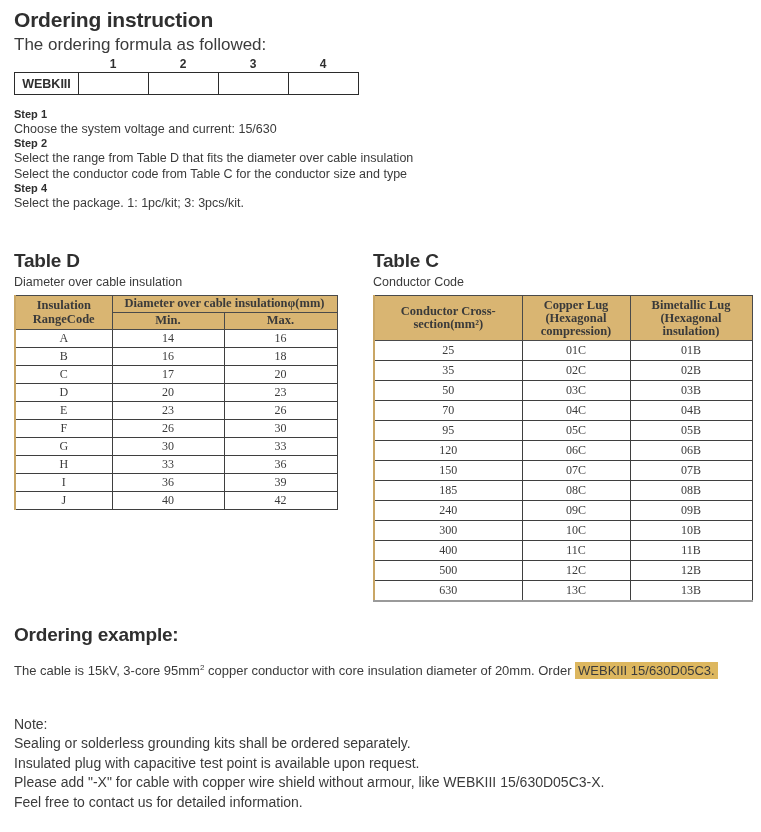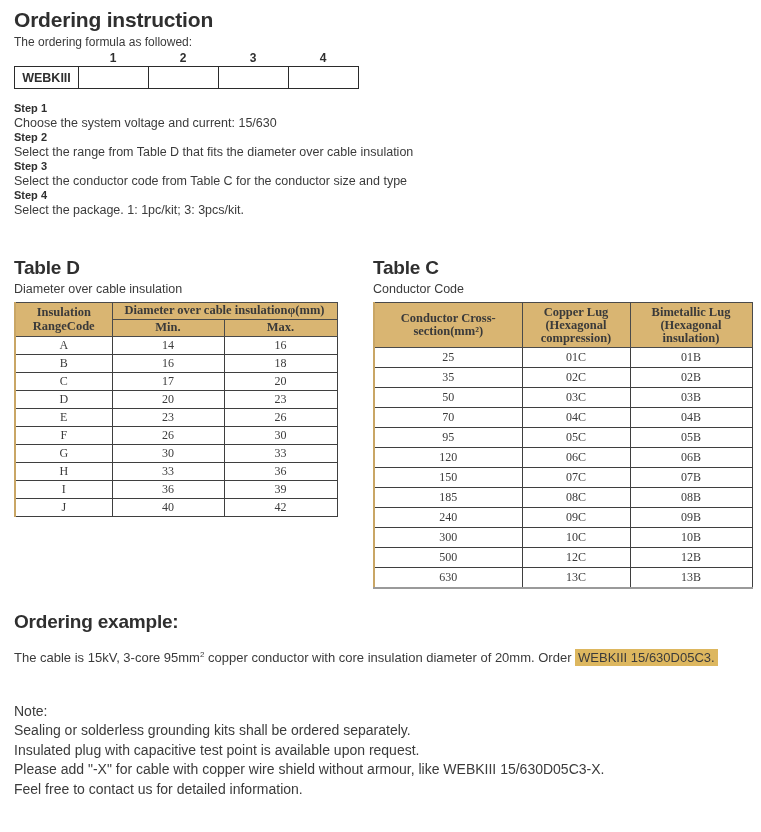--- a/index.html
+++ b/index.html
@@ -13,21 +13,21 @@
   *{margin:0;padding:0;box-sizing:border-box;}
   html,body{background:#ffffff;}
   body{
     width:761px;height:832px;overflow:hidden;
     font-family:"Liberation Sans","DejaVu Sans",sans-serif;
     color:var(--text);
   }
   .page{position:relative;width:761px;height:624px;padding:8px 14px 0 14px;}
 
   h1.title{font-size:21px;font-weight:bold;color:var(--heading);letter-spacing:-0.2px;}
-  .intro{font-size:12px;margin-top:3px;}
+  .intro{font-size:17px;margin-top:3px;}
 
   
   .formula{margin-top:2px;}
   .formula-nums{display:flex;padding-left:64px;height:14px;}
   .formula-nums .num{width:70px;text-align:center;font-size:12px;font-weight:bold;color:var(--heading);}
   table.formula-tbl{border-collapse:collapse;table-layout:fixed;margin-top:1px;}
   table.formula-tbl td{border:1.5px solid #2B2B2B;height:22px;font-size:12.5px;}
   table.formula-tbl td.prefix{width:64px;text-align:center;font-weight:bold;color:var(--heading);}
   table.formula-tbl td.blank{width:70px;}
 
@@ -99,21 +99,20 @@
   <div class="steps">
       <div class="step">
       <p class="step-label">Step 1</p>
       <p class="step-text">Choose the system voltage and current: 15/630</p>
     </div>
       <div class="step">
       <p class="step-label">Step 2</p>
       <p class="step-text">Select the range from Table D that fits the diameter over cable insulation</p>
     </div>
       <div class="step">
-      <p class="step-label">Step 3</p>
       <p class="step-text">Select the conductor code from Table C for the conductor size and type</p>
     </div>
       <div class="step">
       <p class="step-label">Step 4</p>
       <p class="step-text">Select the package. 1: 1pc/kit; 3: 3pcs/kit.</p>
     </div>
     </div>
 
   <div class="tables-row">
 
@@ -255,20 +254,25 @@
             <td>240</td>
             <td>09C</td>
             <td>09B</td>
           </tr>
             <tr>
             <td>300</td>
             <td>10C</td>
             <td>10B</td>
           </tr>
             <tr>
+            <td>400</td>
+            <td>11C</td>
+            <td>11B</td>
+          </tr>
+            <tr>
             <td>500</td>
             <td>12C</td>
             <td>12B</td>
           </tr>
             <tr>
             <td>630</td>
             <td>13C</td>
             <td>13B</td>
           </tr>
           </tbody>

